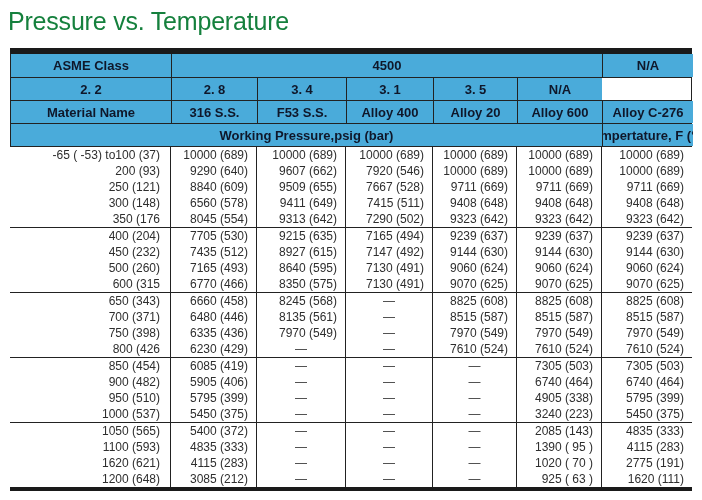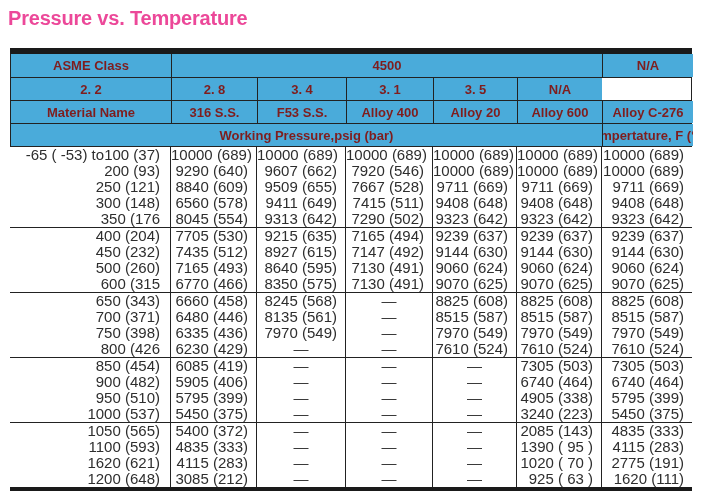--- a/index.html
+++ b/index.html
@@ -13,23 +13,23 @@
   body {
     width: 702px; height: 500px;
     background: #ffffff;
     font-family: "Liberation Sans", sans-serif;
     position: relative;
     overflow: hidden;
   }
   .page-title {
     position: absolute;
     left: 8px; top: 7px;
-    font-size: 20px;
-    font-weight: bold;
-    color: #ec4899;
+    font-size: 25px;
+    font-weight: normal;
+    color: #15803d;
     letter-spacing: -0.2px;
   }
   .table {
     position: absolute;
     left: 10px; top: 48px;
     width: 682px;
   }
   .topbar { height: 6px; background: var(--bar); }
   .bottombar { height: 4px; background: var(--bar); }
   .thead {
@@ -38,40 +38,40 @@
     border-bottom: 1.5px solid var(--line);
   }
   .hrow {
     display: grid;
     grid-template-columns: var(--cols);
     height: 23px;
   }
   .hrow + .hrow { border-top: 1.5px solid var(--line); }
   .hcell {
     background: var(--blue);
-    color: #7f1d1d;
+    color: #0f172a;
     font-weight: bold;
     font-size: 13px;
     display: flex;
     align-items: center;
     justify-content: center;
     white-space: nowrap;
     overflow: hidden;
   }
   .hcell + .hcell { border-left: 1.5px solid var(--line); }
   .span5 { grid-column: span 5; }
   .span6 { grid-column: span 6; }
   .tbody { color: #2e2e2e; }
   .tgroup { border-bottom: 1.5px solid var(--line); }
   .tgroup:last-child { border-bottom: none; }
   .drow {
     display: grid;
     grid-template-columns: var(--cols);
     height: 16px;
-    font-size: 15px;
+    font-size: 12px;
     line-height: 16px;
     white-space: nowrap;
   }
   .tcell {
     text-align: right;
     padding-right: 10px;
     overflow: hidden;
   }
   .vcell {
     border-left: 1.5px solid var(--line);

